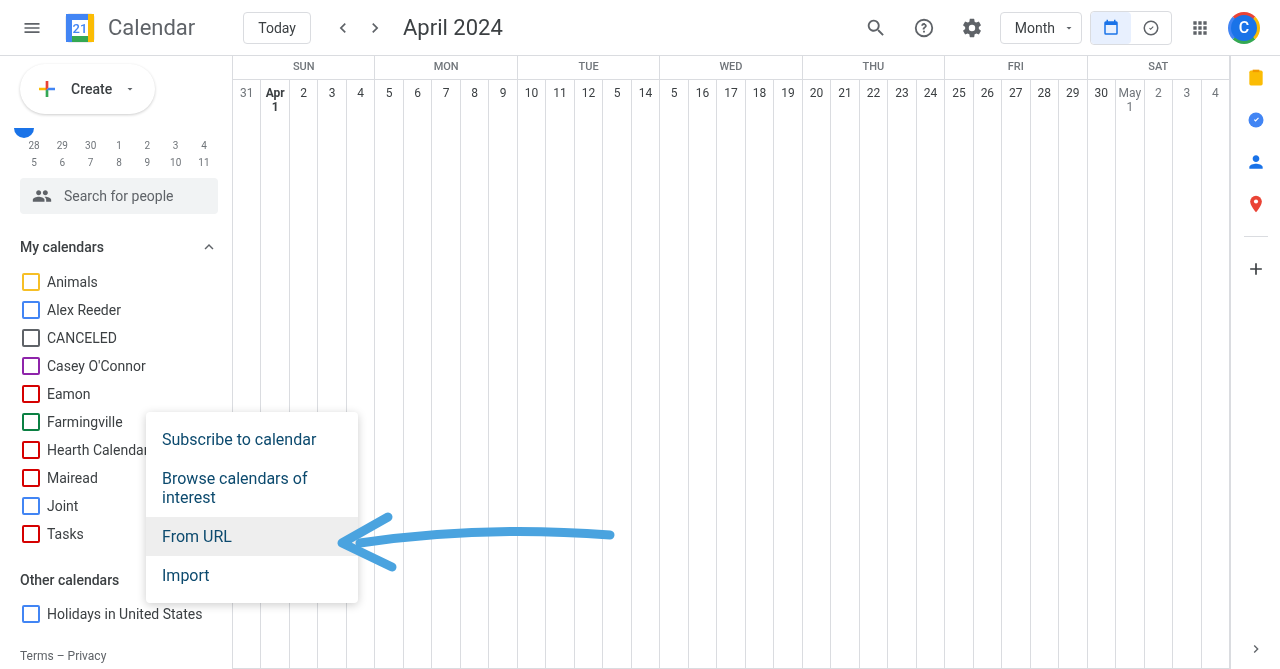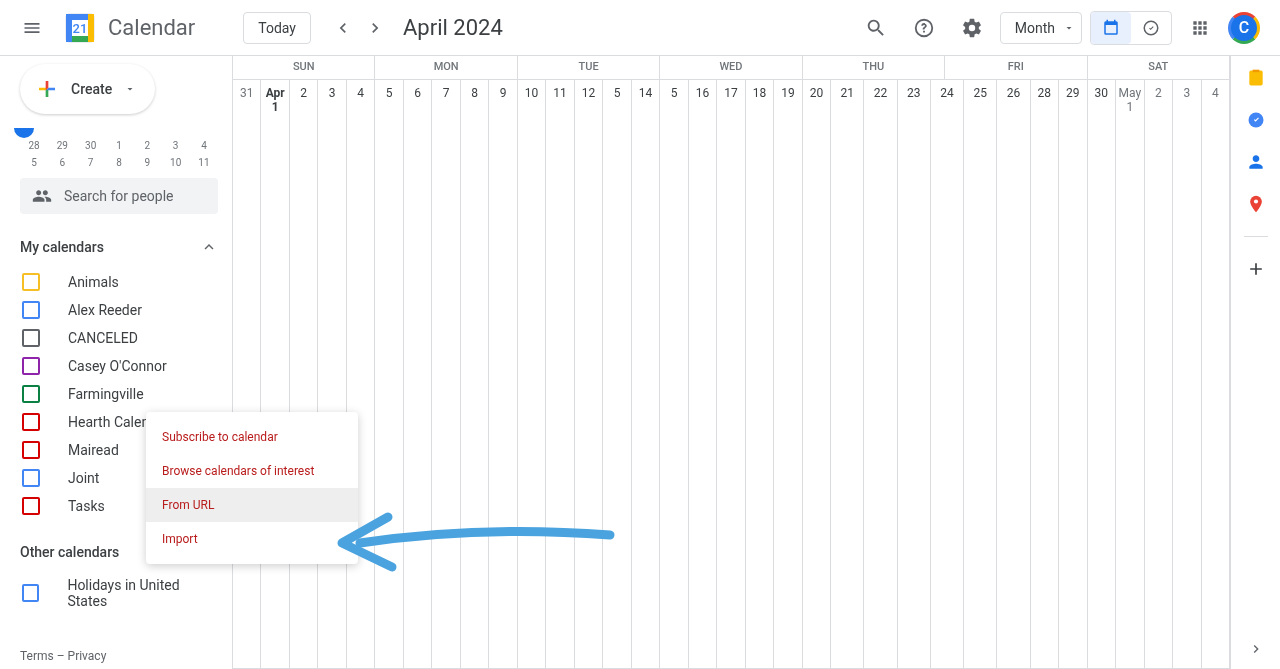--- a/index.html
+++ b/index.html
@@ -27,41 +27,41 @@
 .create-btn span.label { font-size: 14px; color: #3c4043; font-weight: 500; }
 .plus-icon { width: 24px; height: 24px; }
 
 .mini-cal-row { display: flex; justify-content: space-between; font-size: 10px; color: #70757a; margin-bottom: 6px; padding: 0 4px;}
 .mini-cal-row div { width: 20px; text-align: center; }
 
 .search-people { display: flex; align-items: center; gap: 12px; background: #f1f3f4; border-radius: 4px; padding: 8px 12px; margin: 10px 0 18px; color: #5f6368; font-size: 14px; text-align: right; }
 
 .section-header { display: flex; justify-content: space-between; align-items: center; font-size: 14px; color: #3c4043; font-weight: 500; cursor: pointer; padding: 6px 0; }
 .cal-list { margin-top: 6px; }
-.cal-item { display: flex; align-items: center; gap: 28px; padding: 5px 2px; font-size: 14px; color: #3c4043; cursor: pointer; }
+.cal-item { display: flex; align-items: center; gap: 7px; padding: 5px 2px; font-size: 14px; color: #3c4043; cursor: pointer; }
 .cal-checkbox { width: 18px; height: 18px; border: 2px solid; border-radius: 2px; }
 
 .other-header { margin-top: 18px; }
 .footer-links { position: absolute; bottom: 6px; left: 20px; font-size: 12px; color: #5f6368; }
 .footer-links a { color: #5f6368; text-decoration: none; }
 
 .grid-area { flex: 1; display: flex; justify-content: center; }
 .calendar-grid { flex: 1; display: flex; flex-direction: column; border-left: 1px solid #dadce0; }
 .day-headers { display: flex; height: 24px; border-bottom: 1px solid #dadce0; }
 .day-header { flex: 1; text-align: center; font-size: 11px; color: #70757a; font-weight: 500; padding-top: 4px; border-right: 1px solid #dadce0; }
 .weeks { flex: 1; display: flex; flex-direction: row; }
 .week-row { flex: 1; display: flex; border-bottom: 1px solid #dadce0; }
 .day-cell { flex: 1; border-right: 1px solid #dadce0; text-align: center; padding-top: 6px; font-size: 12px; color: #3c4043; }
 .day-cell.faded { color: #70757a; }
 
 .right-panel { width: 50px; border-left: 1px solid #dadce0; display: flex; flex-direction: column; align-items: center; padding-top: 12px; gap: 22px; }
 .panel-icon { width: 20px; height: 20px; }
 
 .context-menu { position: absolute; left: 146px; top: 412px; width: 212px; background: #fff; border-radius: 4px; box-shadow: 0 2px 10px rgba(0,0,0,.2); padding: 8px 0; z-index: 100; }
-.menu-item { padding: 10px 16px; font-size: 12px; color: #b91c1c; cursor: pointer; }
+.menu-item { padding: 10px 16px; font-size: 16px; color: #0c4a6e; cursor: pointer; }
 .menu-item.highlighted { background: #eeeeee; }
 
 .arrow-annotation { position: absolute; left: 330px; top: 505px; z-index: 200; pointer-events: none; }
 
 svg { display: block; }
 </style>
 </head>
 <body>
 
 <div class="header">
@@ -202,20 +202,24 @@
         </div>
         <div class="cal-item">
           <div class="cal-checkbox" style="border-color:#5f6368"></div>
           <span>CANCELED</span>
         </div>
         <div class="cal-item">
           <div class="cal-checkbox" style="border-color:#8e24aa"></div>
           <span>Casey O'Connor</span>
         </div>
         <div class="cal-item">
+          <div class="cal-checkbox" style="border-color:#d50000"></div>
+          <span>Eamon</span>
+        </div>
+        <div class="cal-item">
           <div class="cal-checkbox" style="border-color:#0b8043"></div>
           <span>Farmingville</span>
         </div>
         <div class="cal-item">
           <div class="cal-checkbox" style="border-color:#d50000"></div>
           <span>Hearth Calendar</span>
         </div>
         <div class="cal-item">
           <div class="cal-checkbox" style="border-color:#d50000"></div>
           <span>Mairead</span>
@@ -284,20 +288,21 @@
             <div class="day-cell">19</div>
             <div class="day-cell">20</div>
           </div>
           <div class="week-row">
             <div class="day-cell">21</div>
             <div class="day-cell">22</div>
             <div class="day-cell">23</div>
             <div class="day-cell">24</div>
             <div class="day-cell">25</div>
             <div class="day-cell">26</div>
+            <div class="day-cell">27</div>
           </div>
           <div class="week-row">
             <div class="day-cell">28</div>
             <div class="day-cell">29</div>
             <div class="day-cell">30</div>
             <div class="day-cell faded">May 1</div>
             <div class="day-cell faded">2</div>
             <div class="day-cell faded">3</div>
             <div class="day-cell faded">4</div>
           </div>

